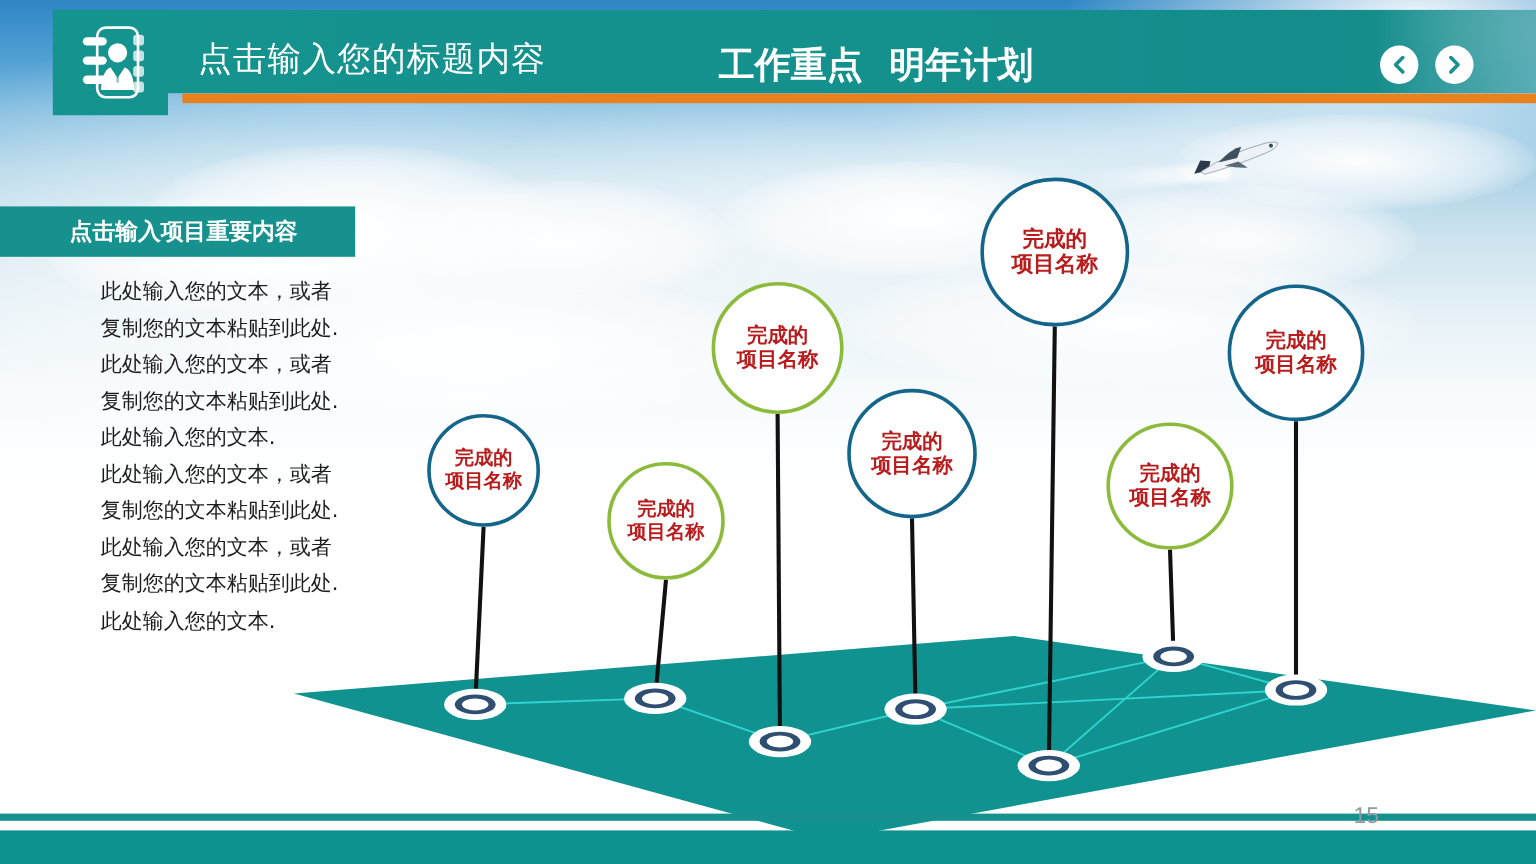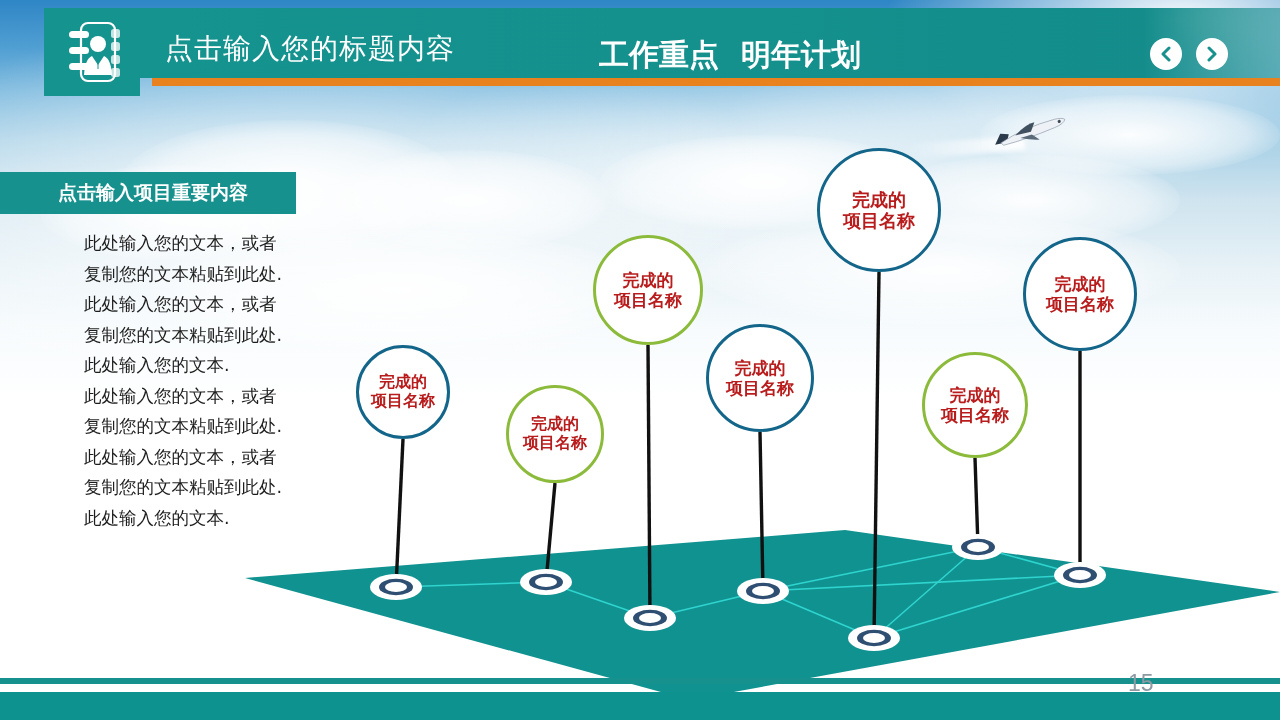--- a/index.html
+++ b/index.html
@@ -156,21 +156,21 @@
   .footer-line {
     position: absolute; left: 0; top: 678px; width: 1280px; height: 6px;
     background: #16918e;
   }
   .footer-bar {
     position: absolute; left: 0; top: 692px; width: 1280px; height: 28px;
     background: #0d9290;
   }
   .page-num {
     position: absolute; left: 1128px; top: 670px;
-    font-size: 23px; color: #8d9aa3;
+    font-size: 19px; color: #8d9aa3;
     font-family: "Liberation Sans", sans-serif;
   }
 </style>
 </head>
 <body>
 
 <div id="slide">
 
   <div class="sky"></div>
   <div class="cloud c1"></div>

